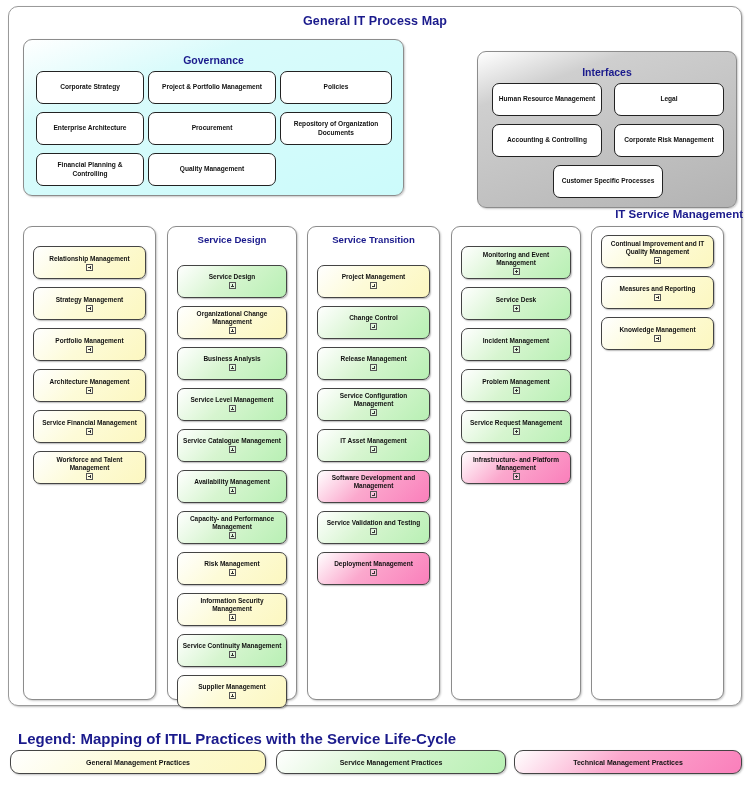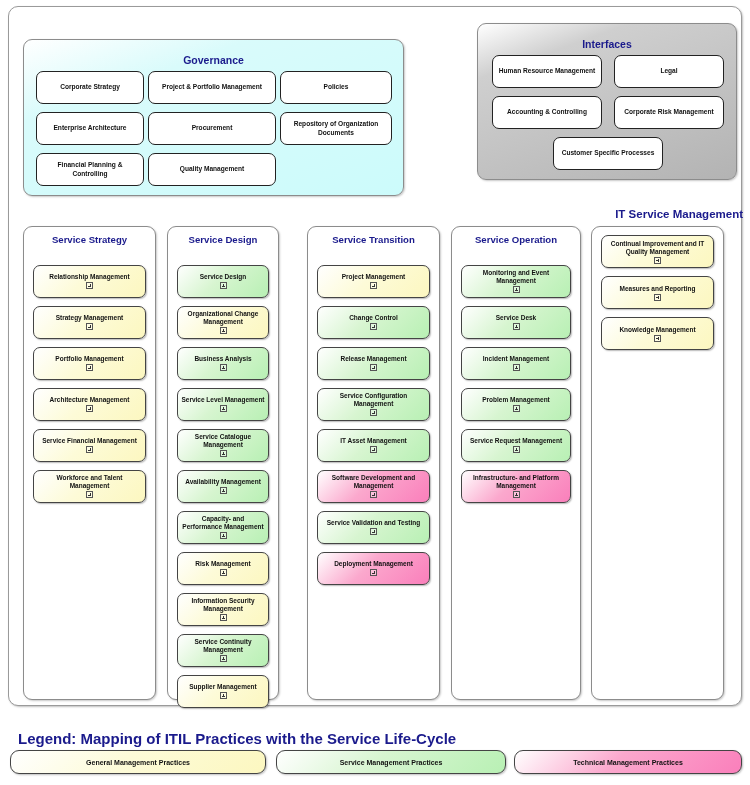--- a/index.html
+++ b/index.html
@@ -46,21 +46,21 @@
     line-height: 12px;
   }
 
   
   #governance {
     left: 14px; top: 32px; width: 381px; height: 157px;
     background: linear-gradient(160deg,#ffffff 0%, #d9fbfb 28%, #ccfbfb 100%);
   }
   
   #interfaces {
-    left: 468px; top: 16px; width: 260px; height: 157px;
+    left: 468px; top: 44px; width: 260px; height: 157px;
     background: linear-gradient(160deg,#ffffff 0%, #cfcfcf 22%, #b3b3b3 100%);
   }
 
   
   .wbox {
     position: absolute;
     background: #ffffff;
     border: 1px solid #222;
     border-radius: 7px;
     display: flex;
@@ -165,20 +165,21 @@
     font-weight: bold;
     color: #111;
     box-shadow: 1px 1px 2px rgba(0,0,0,0.25);
   }
 </style>
 </head>
 <body>
 
 <div id="process-map">
 
+  <div class="map-title">General IT Process Map</div>
 
   <div class="panel" id="governance">
     <div class="panel-title">Governance</div>
     <div id="governance-boxes">
         <div class="wbox" style="left: 12px; top: 31px; width: 108px; height: 33px;">Corporate Strategy</div>
         <div class="wbox" style="left: 124px; top: 31px; width: 128px; height: 33px;">Project &amp; Portfolio Management</div>
         <div class="wbox" style="left: 256px; top: 31px; width: 112px; height: 33px;">Policies</div>
         <div class="wbox" style="left: 12px; top: 72px; width: 108px; height: 33px;">Enterprise Architecture</div>
         <div class="wbox" style="left: 124px; top: 72px; width: 128px; height: 33px;">Procurement</div>
         <div class="wbox" style="left: 256px; top: 72px; width: 112px; height: 33px;">Repository of Organization Documents</div>
@@ -194,21 +195,20 @@
         <div class="wbox" style="left: 136px; top: 31px; width: 110px; height: 33px;">Legal</div>
         <div class="wbox" style="left: 14px; top: 72px; width: 110px; height: 33px;">Accounting &amp; Controlling</div>
         <div class="wbox" style="left: 136px; top: 72px; width: 110px; height: 33px;">Corporate Risk Management</div>
         <div class="wbox" style="left: 75px; top: 113px; width: 110px; height: 33px;">Customer Specific Processes</div>
       </div>
   </div>
 
   <div class="itsm-title">IT Service Management</div>
   <div id="columns-host">
       <div class="column" style="left: 14px; width: 133px;">
-        <div class="col-title">Service Strategy</div>
         <div class="col-items" style="padding-top: 19px;">
           <div class="pbox c-general">
             <div class="lbl">Relationship Management</div>
             <div class="plus"></div>
           </div>
           <div class="pbox c-general">
             <div class="lbl">Strategy Management</div>
             <div class="plus"></div>
           </div>
           <div class="pbox c-general">
@@ -222,21 +222,21 @@
           <div class="pbox c-general">
             <div class="lbl">Service Financial Management</div>
             <div class="plus"></div>
           </div>
           <div class="pbox c-general">
             <div class="lbl">Workforce and Talent Management</div>
             <div class="plus"></div>
           </div>
         </div>
       </div>
-      <div class="column" style="left: 158px; width: 112px;">
+      <div class="column" style="left: 158px; width: 130px;">
         <div class="col-title">Service Design</div>
         <div class="col-items" style="padding-top: 19px;">
           <div class="pbox c-service">
             <div class="lbl">Service Design</div>
             <div class="plus"></div>
           </div>
           <div class="pbox c-general">
             <div class="lbl">Organizational Change Management</div>
             <div class="plus"></div>
           </div>
@@ -309,21 +309,20 @@
             <div class="lbl">Service Validation and Testing</div>
             <div class="plus"></div>
           </div>
           <div class="pbox c-technical">
             <div class="lbl">Deployment Management</div>
             <div class="plus"></div>
           </div>
         </div>
       </div>
       <div class="column" style="left: 442px; width: 130px;">
-        <div class="col-title">Service Operation</div>
         <div class="col-items" style="padding-top: 19px;">
           <div class="pbox c-service">
             <div class="lbl">Monitoring and Event Management</div>
             <div class="plus"></div>
           </div>
           <div class="pbox c-service">
             <div class="lbl">Service Desk</div>
             <div class="plus"></div>
           </div>
           <div class="pbox c-service">

